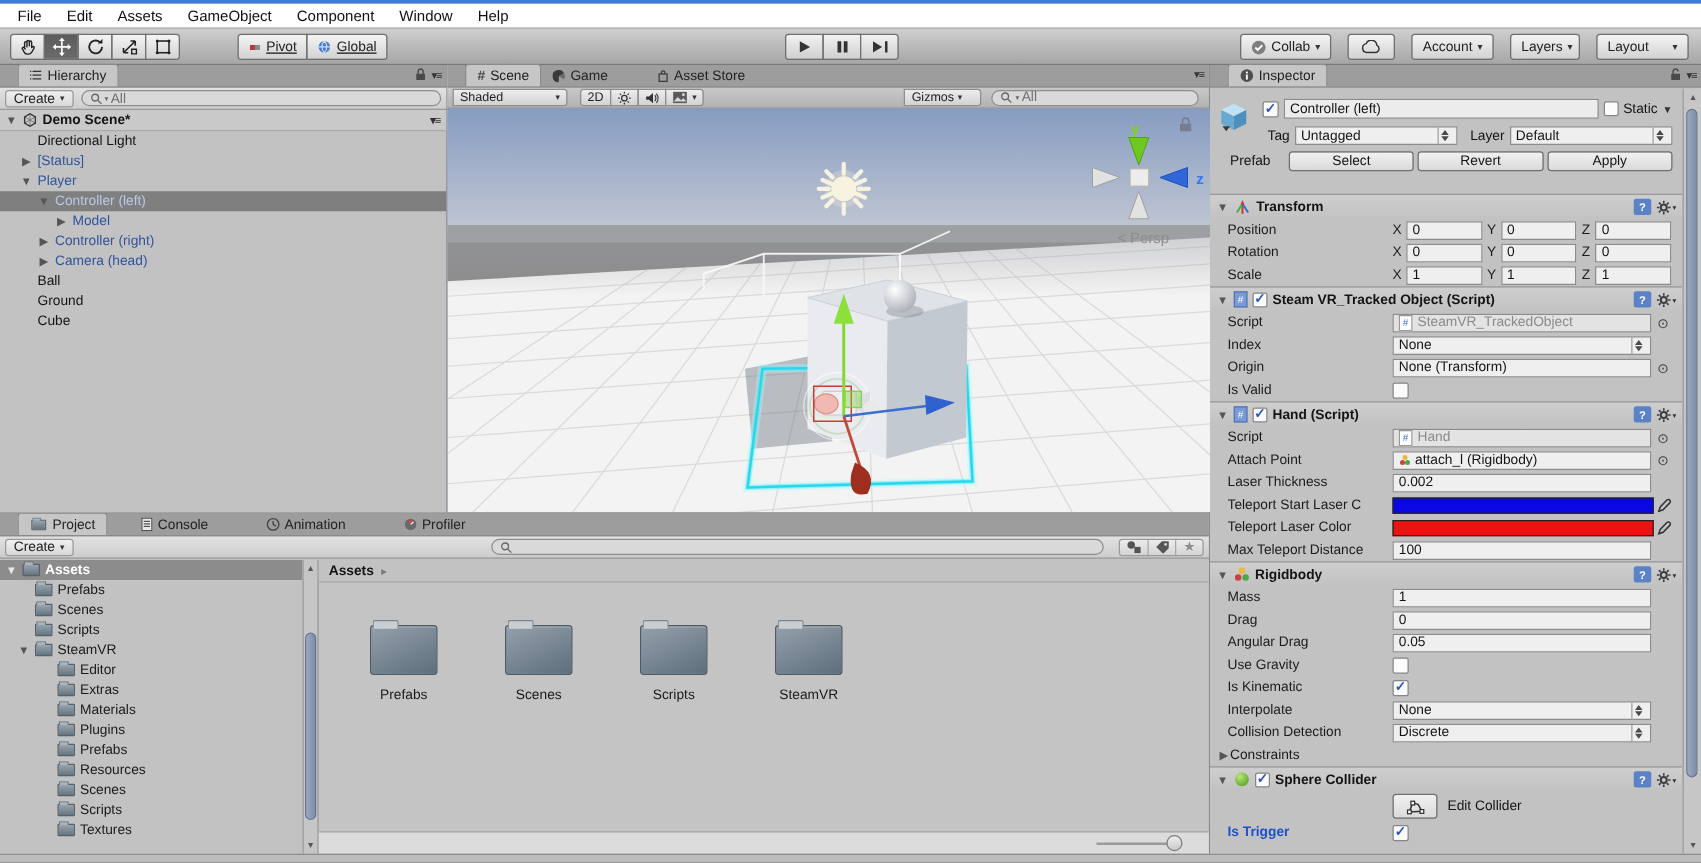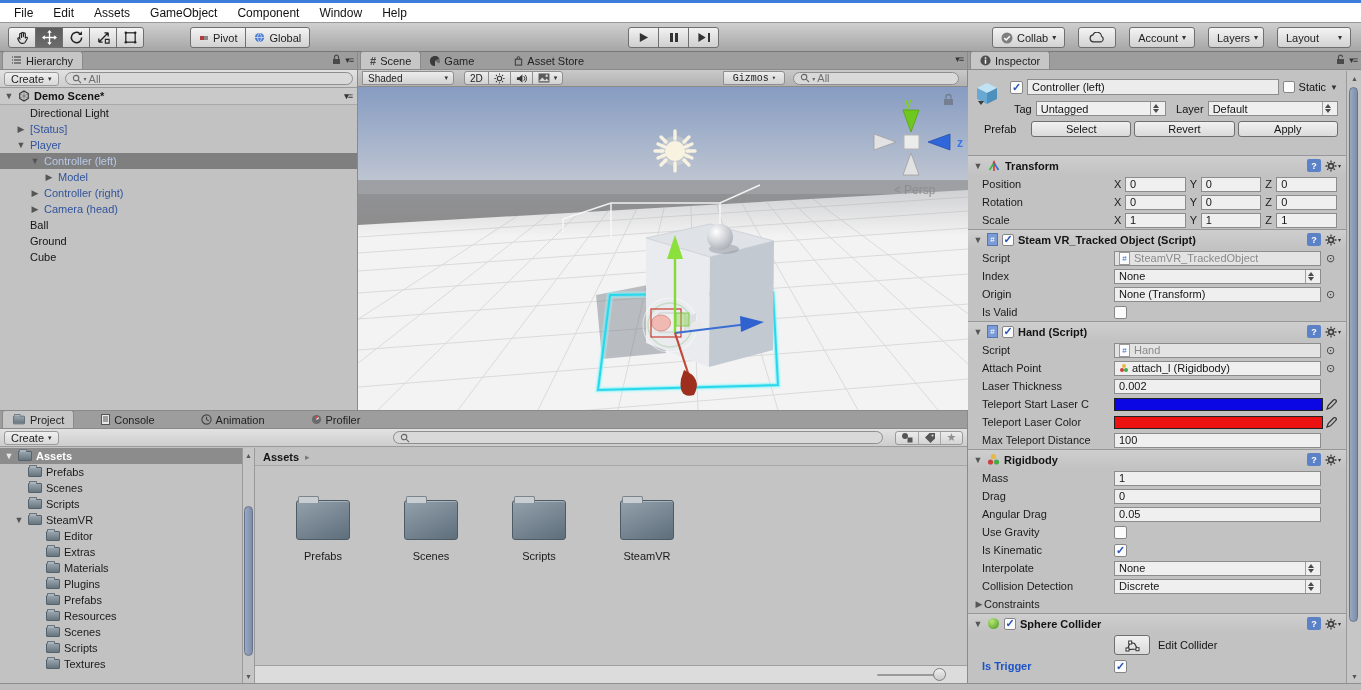--- a/index.html
+++ b/index.html
@@ -7,21 +7,21 @@
   #root {
     position:relative; width:1361px; height:690px; overflow:hidden;
     background:#c2c2c2; font-family:"Liberation Sans",sans-serif;
     font-size:11px; color:#141414; -webkit-font-smoothing:antialiased;
   }
   
   .titlestrip { position:absolute; left:0; top:0; width:1361px; height:3px; background:#3d7edb; }
   .menubar { position:absolute; left:0; top:3px; width:1361px; height:20px; background:#ffffff; border-bottom:1px solid #9a9a9a; display:flex; align-items:center; padding-left:4px; }
   .menuitem { padding:0 10px; font-size:12px; color:#111; cursor:default; }
   .maintoolbar { position:absolute; left:0; top:23px; width:1361px; height:29px; background:linear-gradient(#cfcfcf,#a6a6a6); border-bottom:1px solid #787878; }
-  .toolgroup { position:absolute; top:4px; display:flex; }
+  .toolgroup { position:absolute; top:4px; display:flex;text-decoration:underline; }
   .toolbtn {
     width:28px; height:21px; border:1px solid #6f6f6f; margin-left:-1px;
     background:linear-gradient(#f4f4f4,#d2d2d2); display:flex; align-items:center; justify-content:center;
   }
   .toolbtn:first-child { border-radius:3px 0 0 3px; margin-left:0; }
   .toolbtn:last-child { border-radius:0 3px 3px 0; }
   .toolbtn.active { background:linear-gradient(#5c5c5c,#6b6b6b); }
   .toolbtn svg { display:block; }
   .tbbtn {
     height:21px; border:1px solid #6f6f6f; background:linear-gradient(#f4f4f4,#d2d2d2);
@@ -36,21 +36,21 @@
   .playbtn:first-child { border-radius:3px 0 0 3px; margin-left:0; }
   .playbtn:last-child { border-radius:0 3px 3px 0; }
   .rightcluster { position:absolute; right:10px; top:4px; display:flex; gap:13px; }
   .pauseicon { display:flex; gap:2px; }
   .pauseicon i { display:block; width:3px; height:9px; background:#333; }
   .stepicon { display:flex; align-items:center; gap:1px; }
   .stepicon i { display:block; width:2px; height:9px; background:#333; }
 
   
   .panel { position:absolute; background:#c2c2c2; }
-  .tabstrip { height:18px; background:#9d9d9d; border-bottom:1px solid #8a8a8a; display:flex; align-items:flex-end; padding-left:2px; position:relative; }
+  .tabstrip { height:18px; background:#9d9d9d; border-bottom:1px solid #8a8a8a; display:flex; align-items:flex-end; padding-left:14px; position:relative; }
   .tab { display:flex; align-items:center; gap:4px; padding:0 9px; height:17px; font-size:11px; color:#222; }
   .tab.active { background:#c6c6c6; border:1px solid #8a8a8a; border-bottom:none; border-radius:3px 3px 0 0; height:18px; }
   .paneicons { position:absolute; right:4px; top:2px; display:flex; align-items:center; gap:4px; color:#444; }
   .panemenu { font-size:9px; letter-spacing:-1px; color:#333; }
 
   
   #hierarchy { left:0; top:52px; width:358px; height:631px; border-right:1px solid #8a8a8a; }
   .subtoolbar { height:18px; background:linear-gradient(#e2e2e2,#cdcdcd); border-bottom:1px solid #9a9a9a; display:flex; align-items:center; padding:0 4px; gap:6px; }
   .createbtn { height:14px; display:flex; align-items:center; gap:4px; padding:0 6px; border:1px solid #9a9a9a; border-radius:3px; background:linear-gradient(#f0f0f0,#d8d8d8); font-size:11px; color:#222; }
   .searchoval { flex:1; height:13px; border:1px solid #8e8e8e; border-radius:8px; background:#d9d9d9; display:flex; align-items:center; padding:0 6px; gap:2px; color:#777; }
@@ -396,21 +396,21 @@
       </div>
       <div class="svbtn last" style="gap:4px;">
         <svg width="12" height="10" viewBox="0 0 13 11">
             <rect x="0.5" y="0.5" width="12" height="10" fill="#5a5a5a"></rect>
             <path d="M1 9l3.5-4 3 3 2-2 2.5 3z" fill="#d8d8d8"></path>
             <circle cx="9.5" cy="3" r="1.3" fill="#d8d8d8"></circle>
           </svg>
         <span class="ddarrow" style="font-size:7px;">▾</span>
       </div>
       <div style="width:160px;"></div>
-      <div class="svbtn first last" style="width:62px;justify-content:center;font-family:Liberation Mono, monospace;">
+      <div class="svbtn first last" style="width:62px;justify-content:flex-start;">
         <span>Gizmos</span>
           <span class="ddarrow" style="font-size:7px;">▾</span>
       </div>
       <div style="width:8px;"></div>
       <div class="searchoval" style="flex:1;margin-right:4px;">
         <svg width="10" height="10" viewBox="0 0 11 11">
             <circle cx="4.5" cy="4.5" r="3" fill="none" stroke="#666" stroke-width="1.2"></circle>
             <path d="M7 7l3 3" stroke="#666" stroke-width="1.2"></path>
           </svg>
         <span style="font-size:6px;color:#666;">▾</span>

